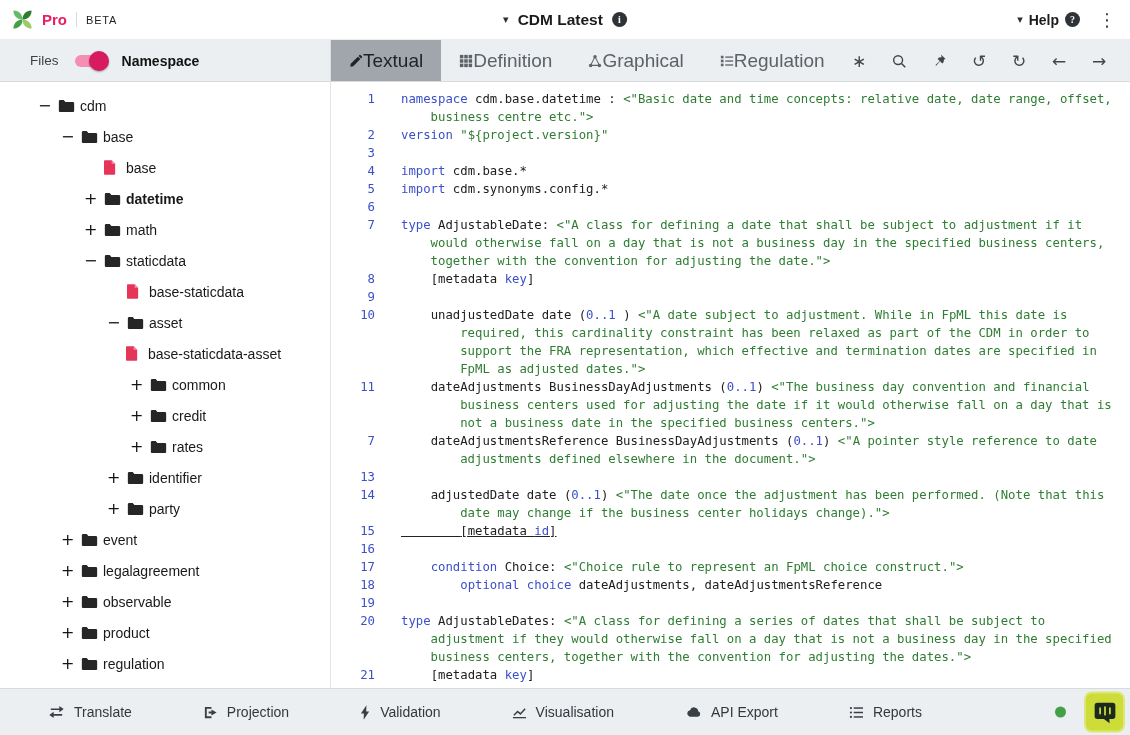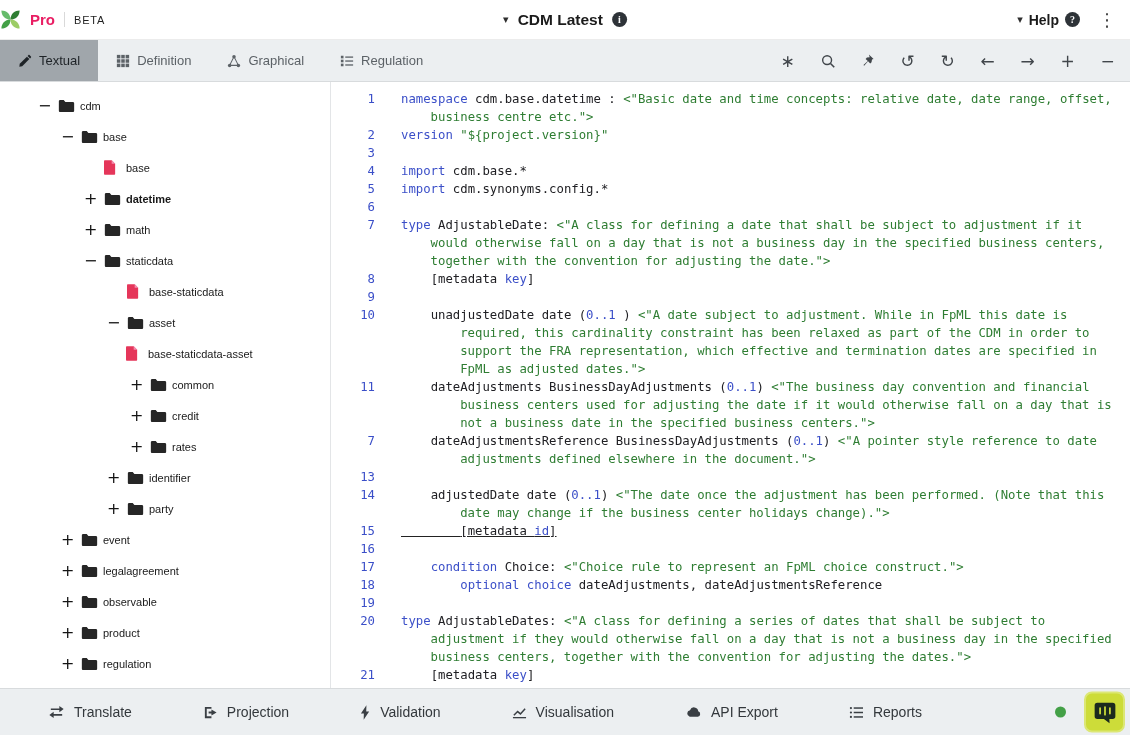--- a/index.html
+++ b/index.html
@@ -2,21 +2,21 @@
 <html><head>
 <meta charset="utf-8">
 <style>
   *{box-sizing:border-box}
   html,body{margin:0;padding:0}
   body{width:1130px;height:735px;overflow:hidden;font-family:"Liberation Sans",sans-serif;background:#fff;color:#222}
   .app{position:relative;width:1130px;height:735px;overflow:hidden;display:flex;flex-direction:column}
 
   
   .topbar{flex:0 0 40px;height:40px;background:#fff;display:flex;align-items:center;position:relative;border-bottom:1px solid #ececec}
-  .topbar-left{display:flex;align-items:center;gap:9px;}
+  .topbar-left{display:flex;align-items:center;gap:9px;padding-left:12px}
   .logo{display:flex}
   .pro{color:#e91e63;font-weight:700;font-size:15px}
   .tb-divider{width:1px;height:15px;background:#d9d9d9}
   .beta{font-size:11px;letter-spacing:.8px;color:#1f1f1f;font-weight:500}
   .topbar-center{position:absolute;left:50%;top:0;height:100%;transform:translateX(-50%);display:flex;align-items:center;gap:9px;cursor:pointer}
   .ws-title{font-size:15.5px;font-weight:600;color:#1b1b1b}
   .caret{font-size:11px;color:#2e2e2e;line-height:1}
   .circle-ic{width:15px;height:15px;border-radius:50%;background:#2e3338;color:#fff;font-size:10px;font-weight:700;display:flex;align-items:center;justify-content:center;font-family:"Liberation Serif",serif}
   .topbar-right{margin-left:auto;display:flex;align-items:center;gap:14px;padding-right:10px}
   .help{display:flex;align-items:center;gap:6px;cursor:pointer}
@@ -24,33 +24,33 @@
   .kebab{font-size:18px;color:#3c3c3c;padding:0 4px;cursor:pointer;line-height:1}
 
   
   .toolbar{flex:0 0 42px;height:42px;background:#eceff1;display:flex;align-items:stretch;border-bottom:1px solid #d8dbdd}
   .toolbar-left{width:331px;flex:0 0 331px;display:flex;align-items:center;padding-left:30px;border-right:1px solid #dcdfe1}
   .files-label{font-size:13.5px;color:#3e3e3e}
   .ns-label{font-size:14px;font-weight:700;color:#121212}
   .switch{position:relative;width:31px;height:12px;border-radius:7px;background:#f0629266;background:#f48fb1;cursor:pointer;margin:0 16px}
   .switch-knob{position:absolute;right:-3px;top:-4px;width:20px;height:20px;border-radius:50%;background:#d81b60;box-shadow:0 1px 2px rgba(0,0,0,.35)}
   .tabs{display:flex;align-items:stretch}
-  .tab{display:flex;align-items:center;gap:7px;padding:16px 18px;font-size:13px;color:#5c6267;cursor:pointer;white-space:nowrap}
+  .tab{display:flex;align-items:center;padding:16px 18px;font-size:19px;color:#5c6267;cursor:pointer;white-space:nowrap}
   .tab.active{background:#a0a6ab;color:#1e2327;font-weight:500}
   .tab-icon{display:flex}
   .tool-icons{margin-left:auto;display:flex;align-items:center;gap:7px;padding-right:6px}
   .tool-btn{width:33px;height:33px;border:none;background:transparent;color:#41464b;font-size:17px;display:flex;align-items:center;justify-content:center;cursor:pointer;font-family:"DejaVu Sans",sans-serif;padding:0}
 
   
   .main{flex:1;display:flex;overflow:hidden;background:#fff}
   .sidebar{width:331px;flex:0 0 331px;border-right:1px solid #e3e5e7;overflow:hidden;padding-top:8px;background:#fff}
   .tree-row{height:31px;display:flex;align-items:center;cursor:pointer}
   .tree-toggle{width:20px;flex:0 0 20px;font-size:16px;color:#141414;font-family:"DejaVu Sans",sans-serif}
   .tree-icon{width:22px;flex:0 0 22px;display:flex;align-items:center}
-  .tree-label{font-size:11px;color:#191919}
+  .tree-label{font-size:14px;color:#191919}
   .tree-row.bold .tree-label{font-weight:700}
 
   .editor{flex:1;overflow:hidden;padding-top:8px;background:#fff;cursor:text}
   .code-line{display:flex;min-height:18px;line-height:18px;font-family:"DejaVu Sans Mono",monospace;font-size:12.3px}
   .ln{width:44px;flex:0 0 44px;text-align:right;color:#3b4fc8;user-select:none}
   .lt{margin-left:26px;width:718px;white-space:pre-wrap}
   .tok-k{color:#3b4fc8}
   .tok-p{color:#202024}
   .tok-s{color:#2e7d32}
 
@@ -90,20 +90,27 @@
       <div class="help">
         <span class="caret">▾</span>
         <span class="help-label">Help</span>
         <span class="circle-ic">?</span>
       </div>
       <span class="kebab">⋮</span>
     </div>
   </header>
 
   <div class="toolbar">
+    <div class="toolbar-left">
+      <span class="files-label">Files</span>
+      <span class="switch">
+          <span class="switch-knob"></span>
+        </span>
+      <span class="ns-label">Namespace</span>
+    </div>
     <div class="tabs">
       <div class="tab active">
         <span class="tab-icon">
           <svg viewBox="0 0 16 16" width="14" height="14" fill="currentColor">
               <path d="M2 11.2 10.2 3l2.8 2.8L4.8 14l-3.3.7z"></path>
               <path d="M11 2.2l1-1c.3-.3.8-.3 1.1 0l1.7 1.7c.3.3.3.8 0 1.1l-1 1z"></path>
             </svg>
         </span>
         <span>Textual</span>
       </div>

